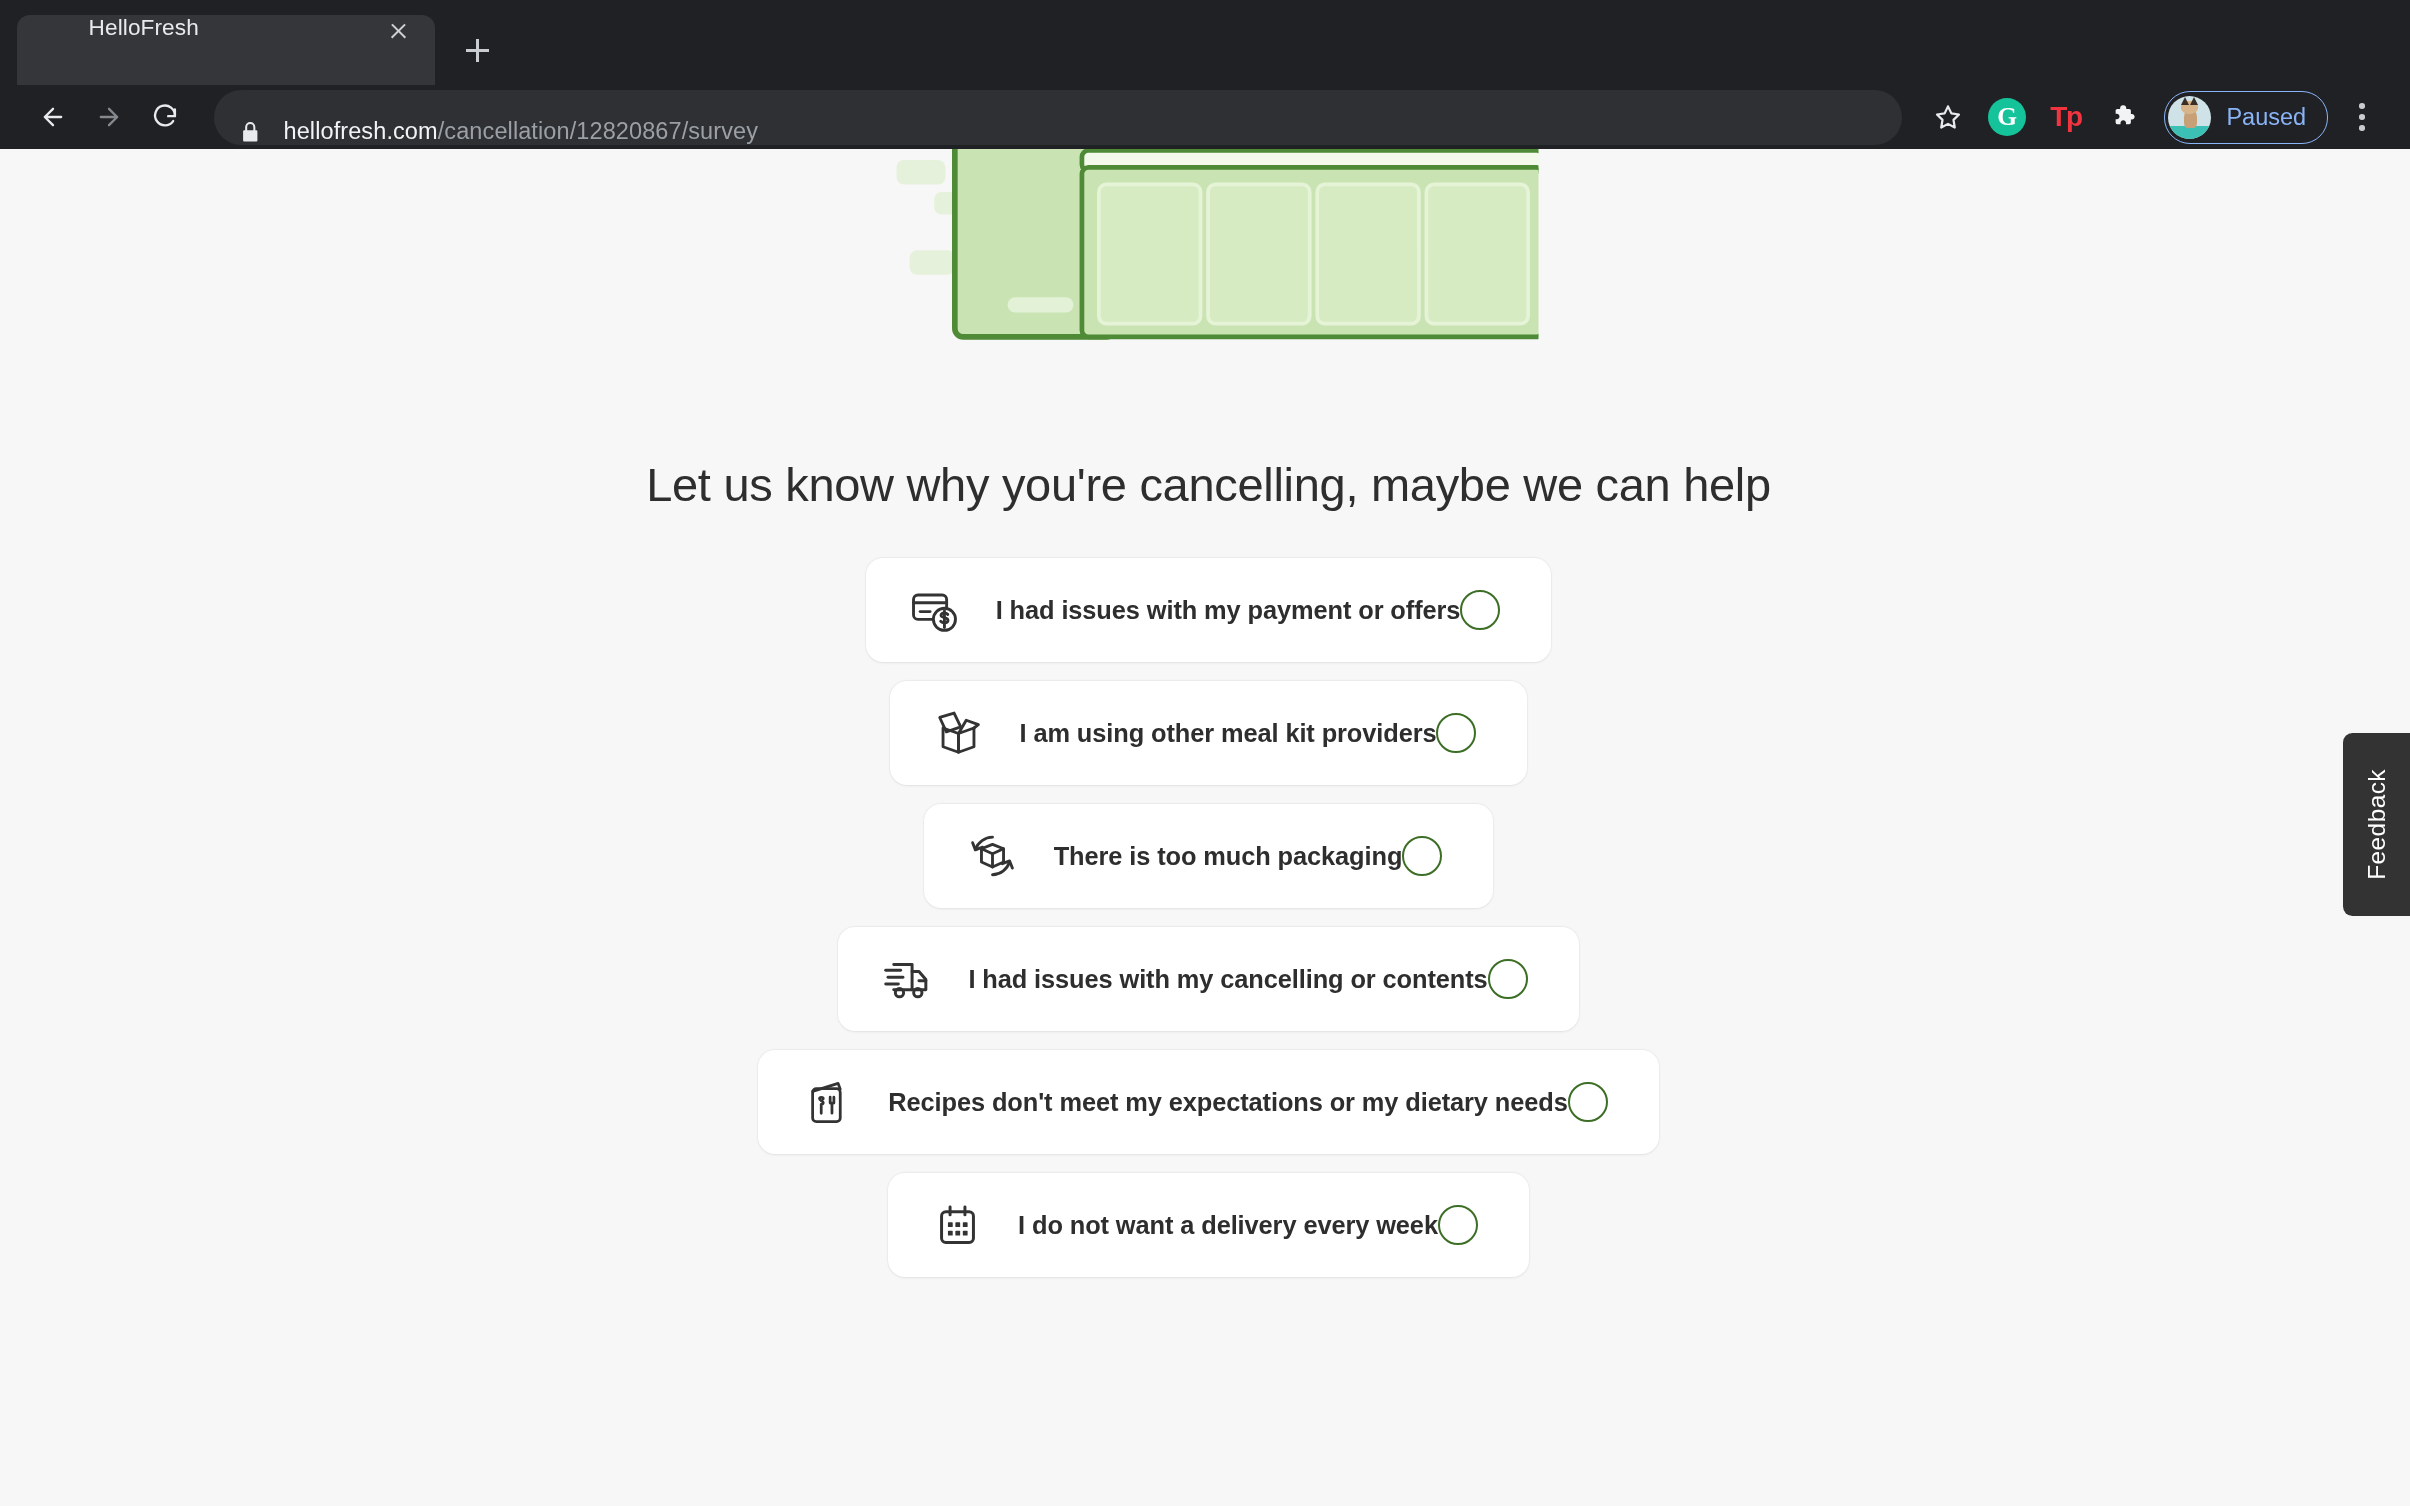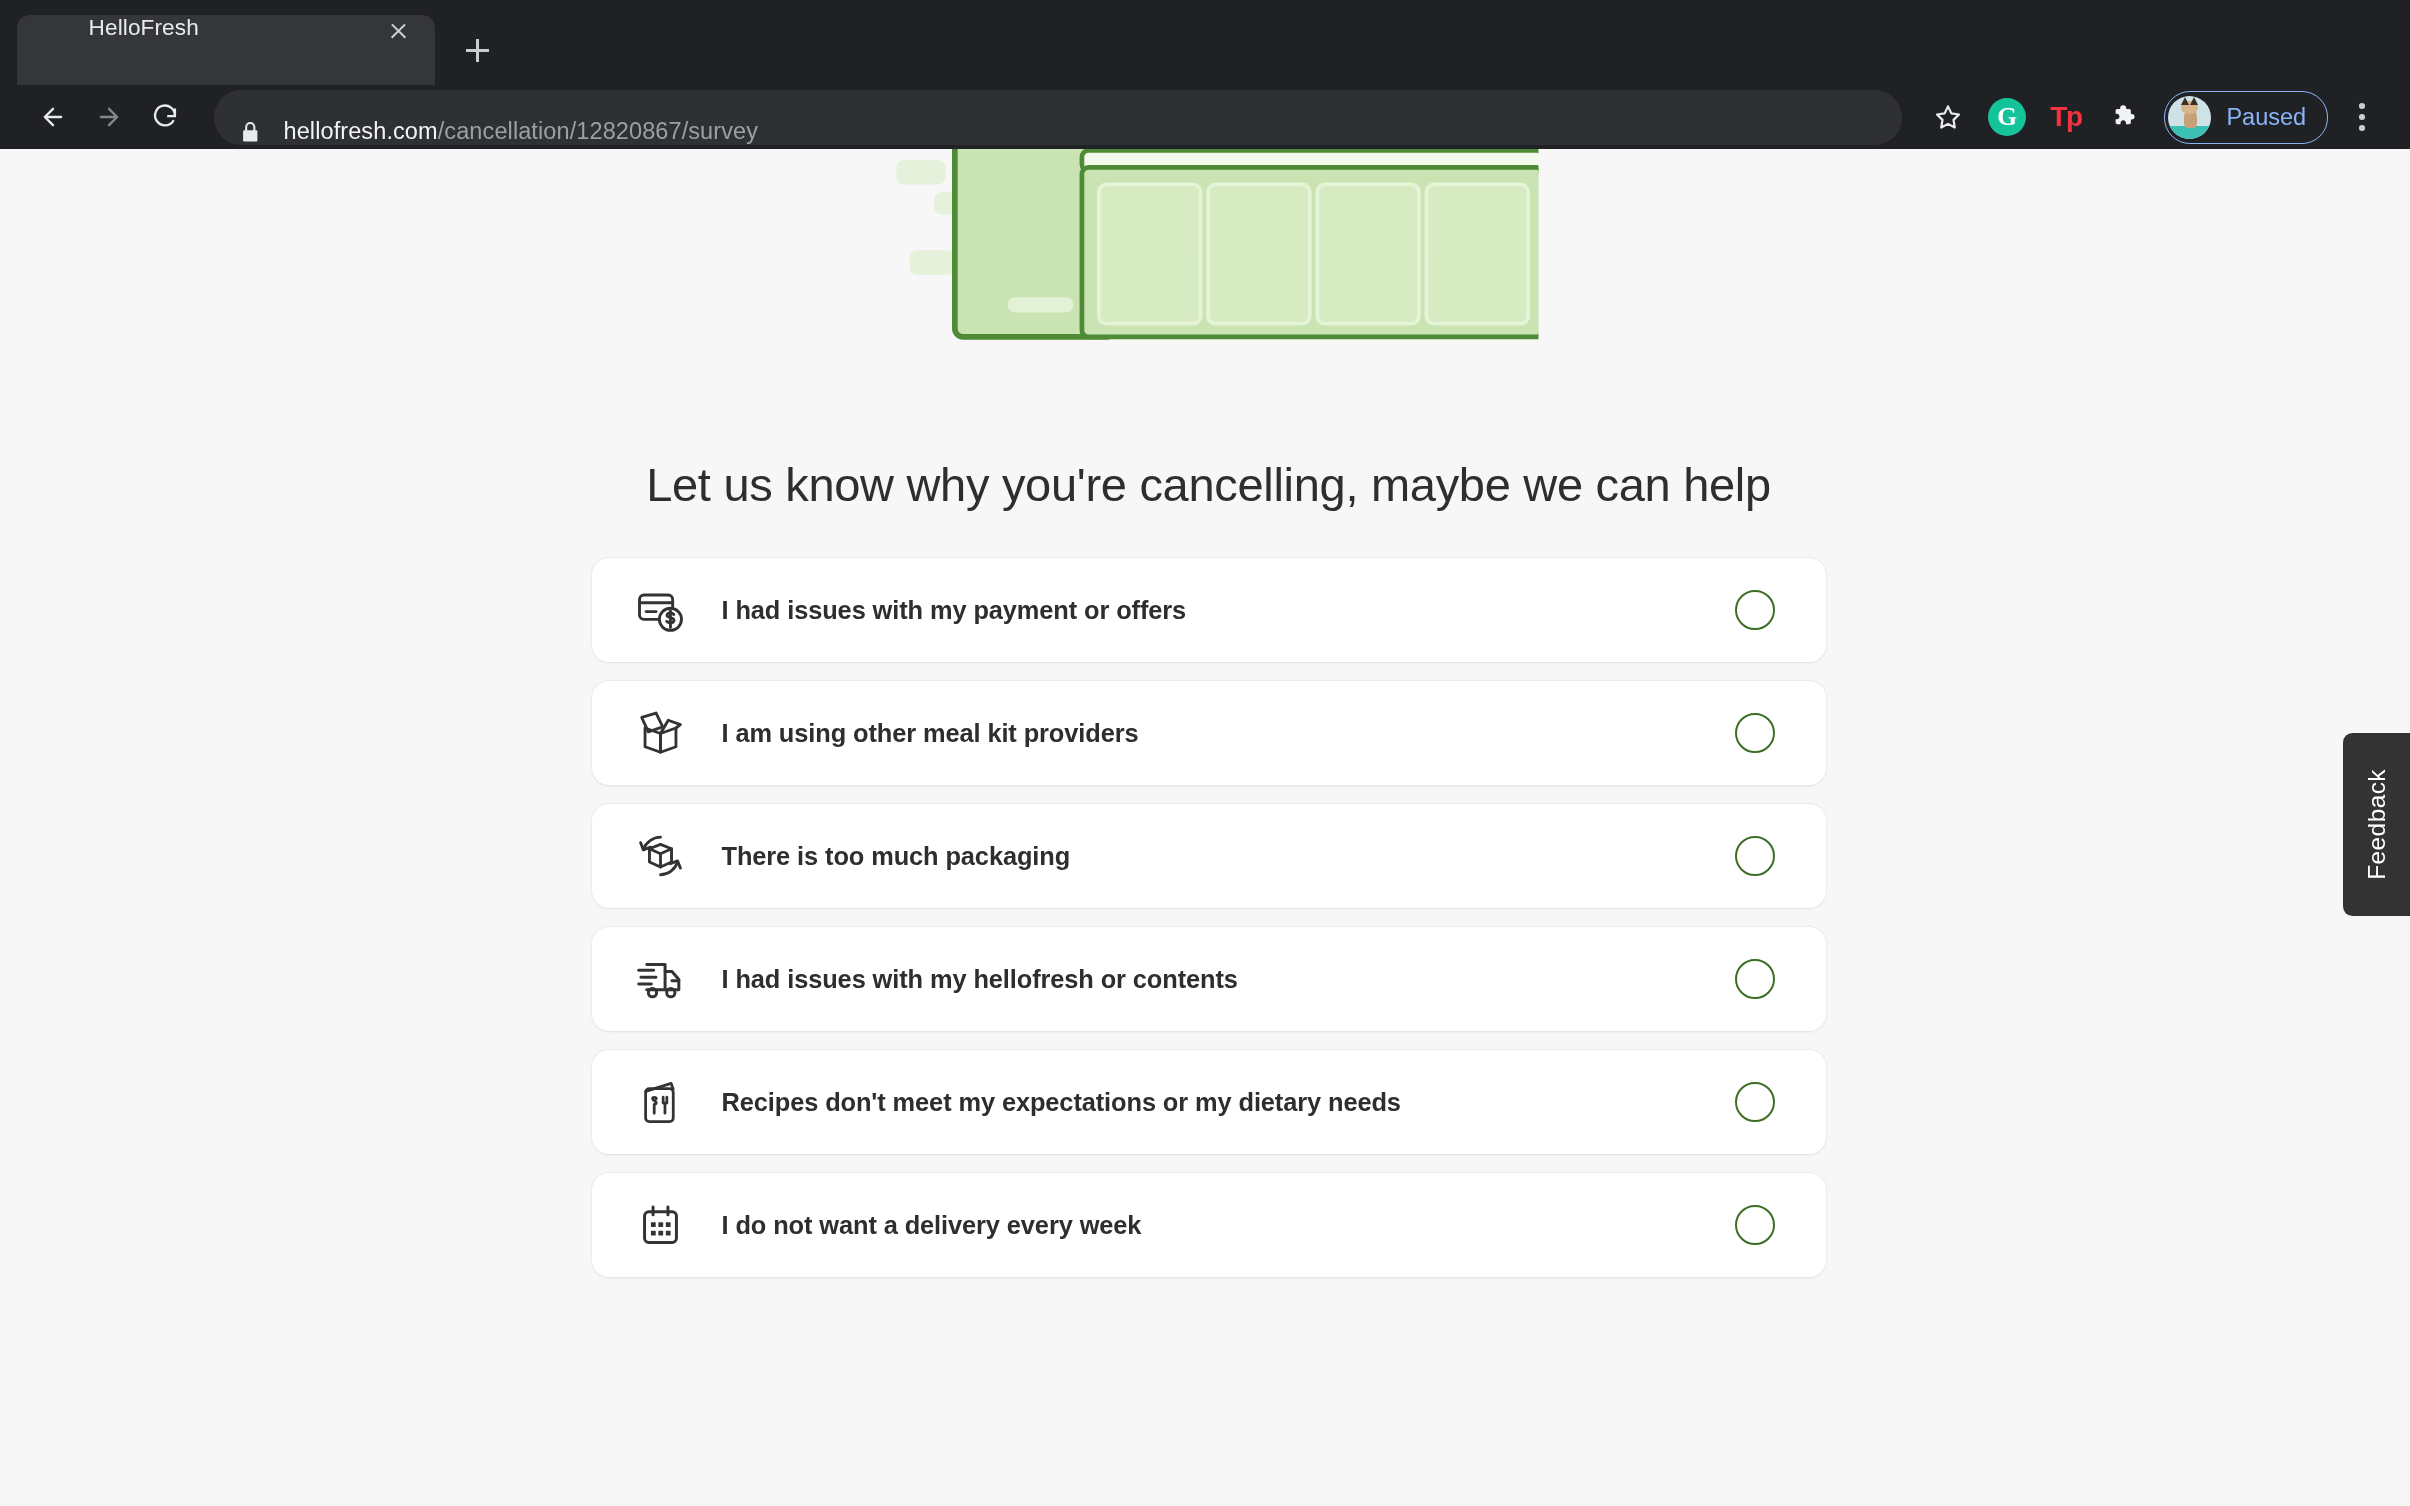--- a/index.html
+++ b/index.html
@@ -227,20 +227,21 @@
     margin: 40px auto 0;
     letter-spacing: -0.3px;
   }
 
   #options {
     width: 1234px;
     margin: 43px auto 0;
     display: flex;
     flex-direction: column;
     gap: 19px;
+    align-items: center;
   }
 
   .option-card {
     background: #ffffff;
     border-radius: 17px;
     height: 104px;
     display: flex;
     align-items: center;
     padding: 0 51px 0 40px;
     box-shadow: 0 0.9px 2.8px rgba(0,0,0,0.07), 0 0 0 0.9px rgba(0,0,0,0.025);
@@ -498,21 +499,21 @@
           <path d="M12 11 L28 11 L28 33 L12 33"></path>
           <path d="M28 17 L34 17 L40 24 L40 33 L28 33"></path>
           <line x1="34" y1="25" x2="40" y2="25"></line>
           <circle cx="17" cy="35.5" r="3.6"></circle>
           <circle cx="33" cy="35.5" r="3.6"></circle>
           <line x1="5" y1="16" x2="18" y2="16"></line>
           <line x1="7" y1="22" x2="20" y2="22"></line>
           <line x1="5" y1="28" x2="16" y2="28"></line>
         </svg>
       </span>
-      <span class="option-label">I had issues with my hellofresh or contents</span>
+      <span class="option-label">I had issues with my cancelling or contents</span>
       <span class="option-radio"></span>
     </div>
 
     <div class="option-card">
       <span class="option-icon">
         <svg width="51" height="51" viewBox="0 0 48 48" fill="none" stroke="#333" stroke-width="2.6" stroke-linecap="round" stroke-linejoin="round">
           <rect x="10" y="11" width="26" height="31" rx="3.5"></rect>
           <path d="M10 13.5 L34 6 L36 11.5"></path>
           <path d="M20 20.5c0-1.8-3.5-1.8-3.5 0 0 1.6 3.5 2 3.5 3.6 0 1.2-1 1.6-1.9 1.6v8.5"></path>
           <path d="M26.5 19 L26.5 24.5 M30 19 L30 24.5 M28.2 24.5 L28.2 34"></path>

